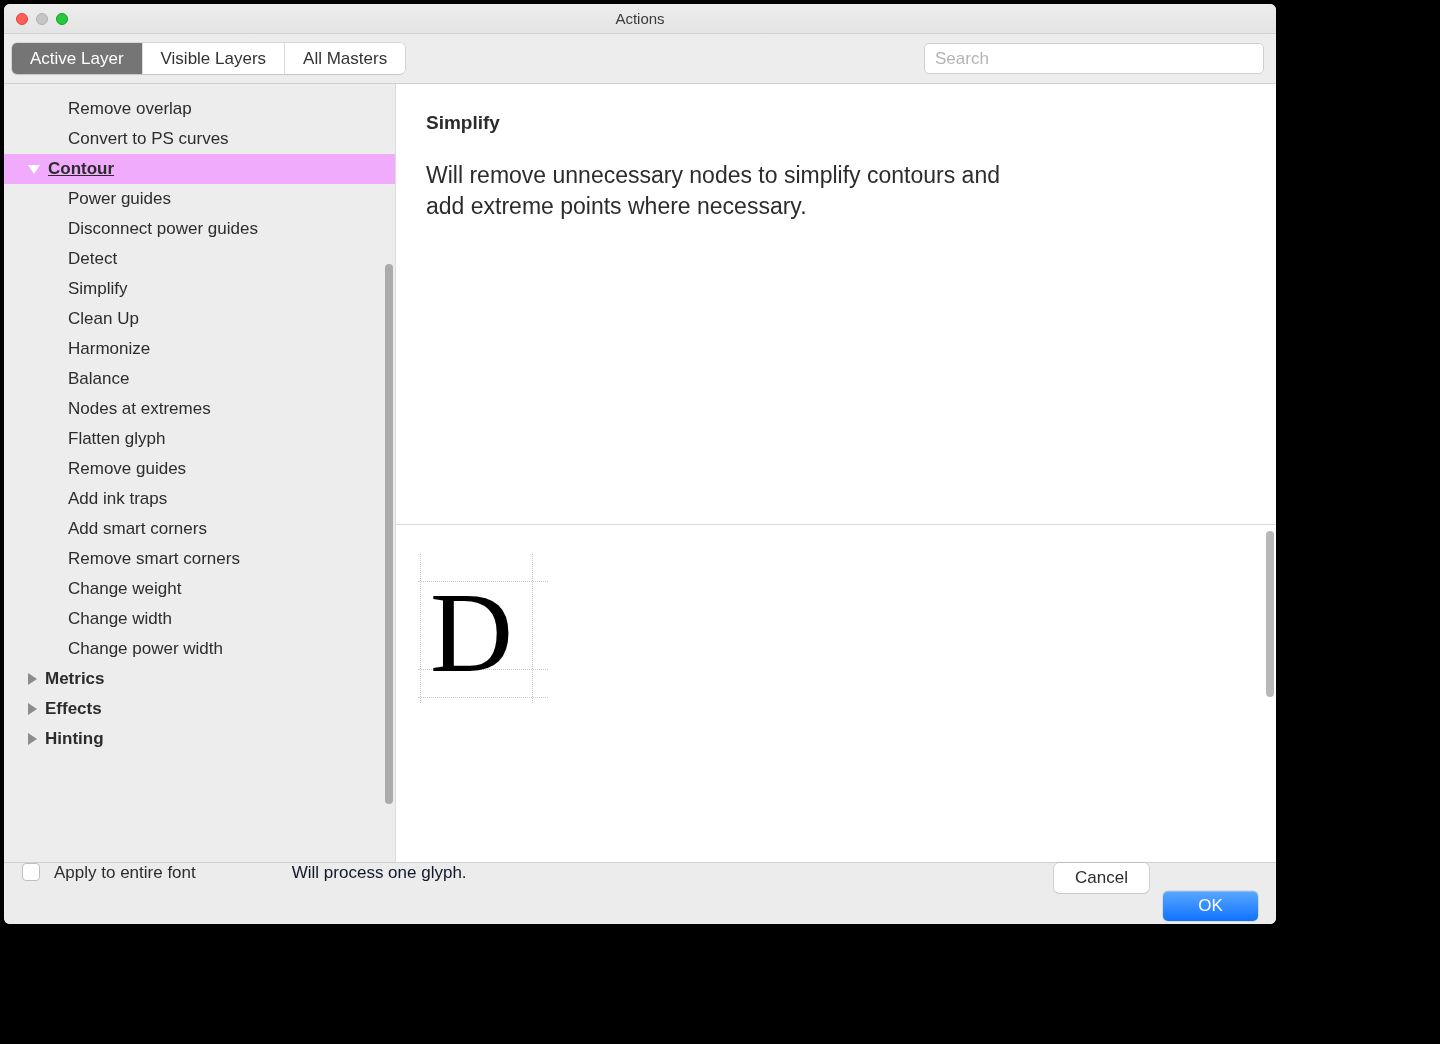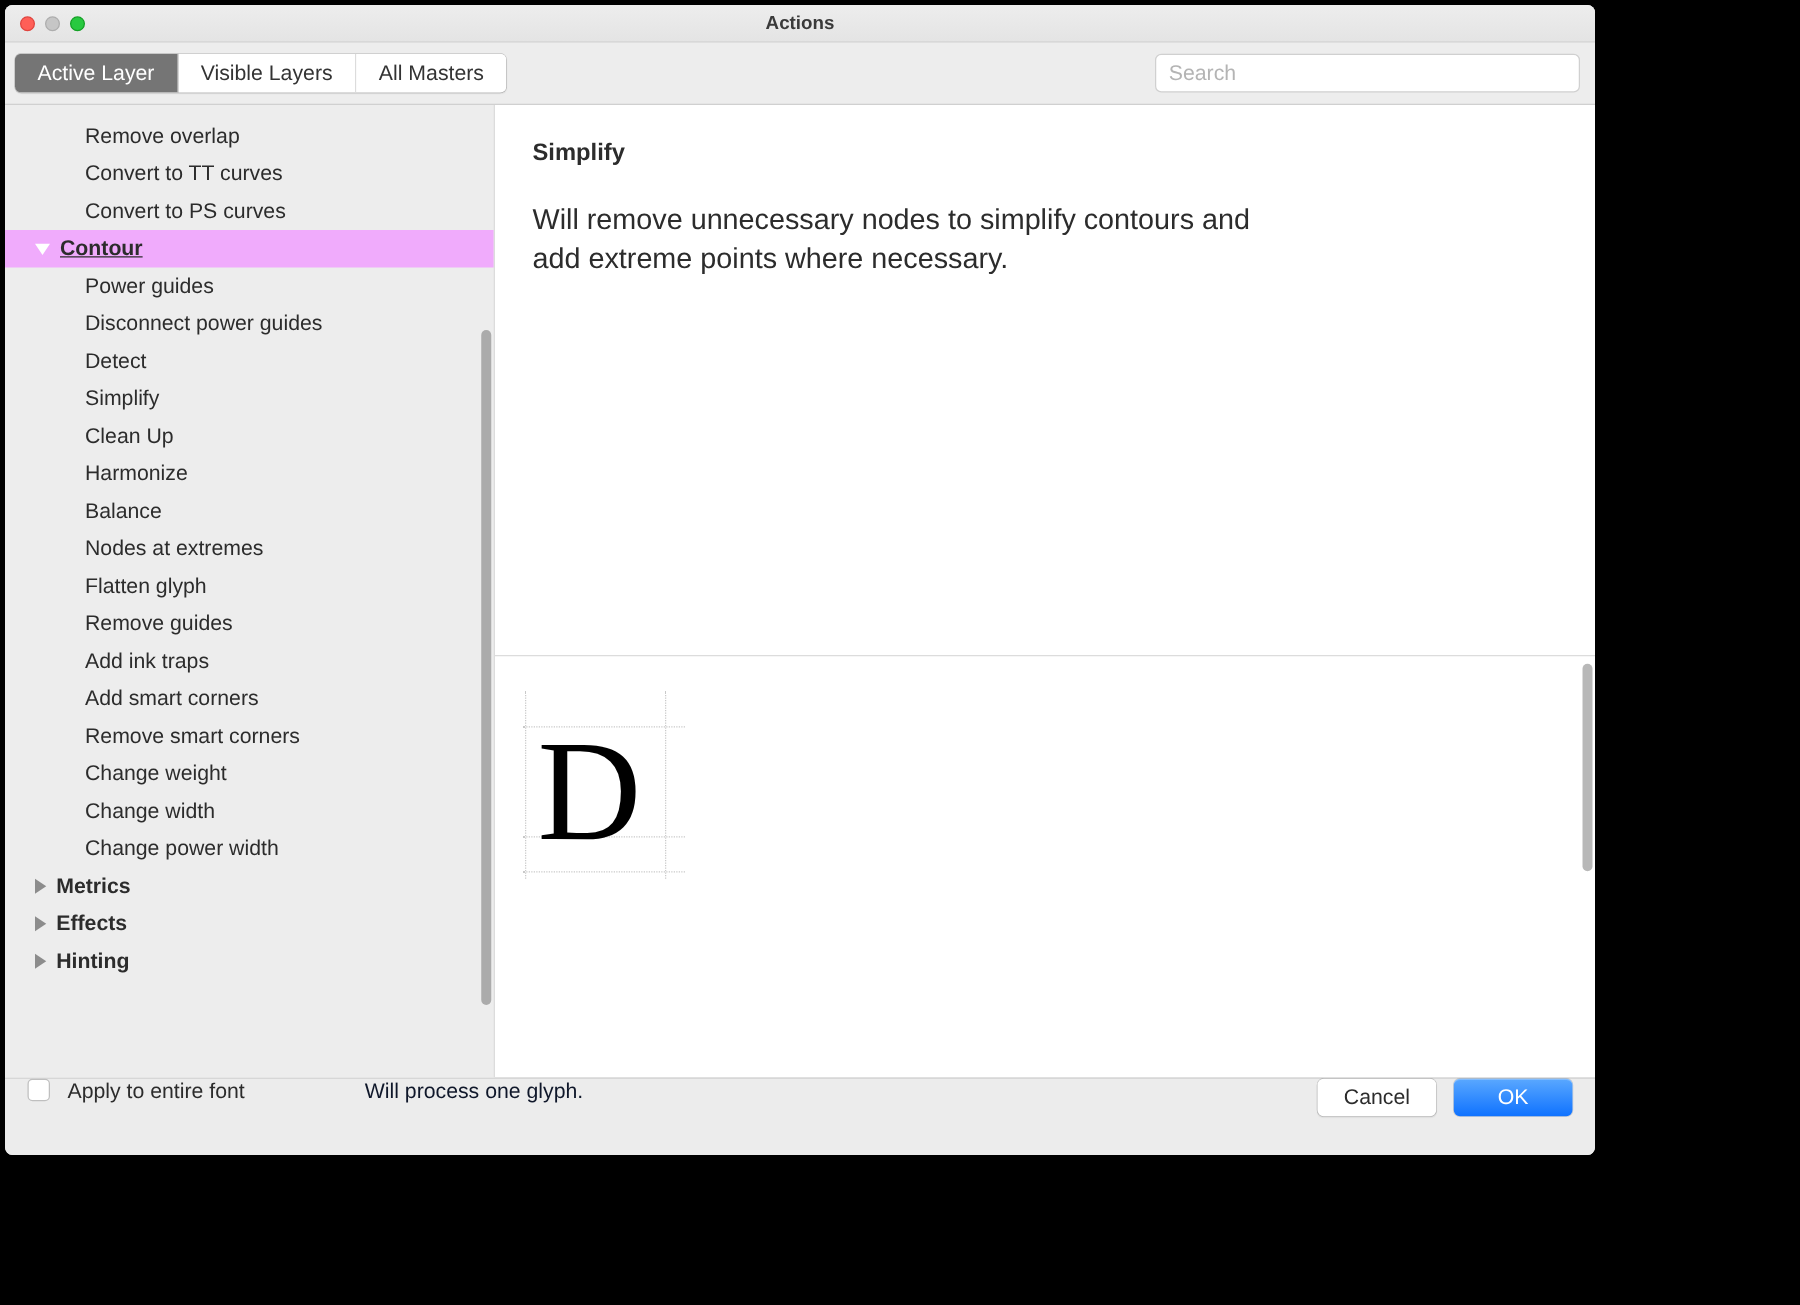--- a/index.html
+++ b/index.html
@@ -43,21 +43,20 @@
     }
     .dot.close { background: #ff5f57; border: .5px solid #e0443e; }
     .dot.min   { background: #c6c6c6; border: .5px solid #adadad; }
     .dot.zoom  { background: #28c940; border: .5px solid #13a125; }
     .title {
       position: absolute;
       left: 0; right: 0;
       text-align: center;
       font-size: 15px;
       color: #3a3a3a;
-      font-weight: bold;
     }
     
     .toolbar {
       height: 50px;
       background: #ededed;
       border-bottom: 1px solid #d0d0d0;
       display: flex;
       align-items: center;
       padding: 0 12px 0 8px;
     }
@@ -234,20 +233,21 @@
       font-size: 17px;
       display: flex;
       align-items: center;
       justify-content: center;
       cursor: default;
     }
     .btn.default {
       background: linear-gradient(#5aa8ff, #0f72ff);
       color: #fff;
       box-shadow: 0 0 0 .6px rgba(0,0,0,.15), inset 0 1px rgba(255,255,255,.25);
+      margin-top: 28px;
     }
     .btn.normal {
       background: #fff;
       color: #2c2c2c;
       box-shadow: 0 0 0 .6px rgba(0,0,0,.18), 0 1px 1px rgba(0,0,0,.06);
     }
   </style>
 </head>
 <body>
 
@@ -269,21 +269,20 @@
       <div class="seg">All Masters</div>
     </div>
     <div class="spacer"></div>
     <input class="search" placeholder="Search" style="">
   </div>
 
   <div class="main">
     <div class="sidebar">
       <div class="tree">
         <div class="row">Remove overlap</div>
-        <div class="row">Convert to TT curves</div>
         <div class="row">Convert to PS curves</div>
 
         <div class="row cat selected">
           <span class="tri down"></span>
           <span>Contour</span>
         </div>
 
         <div class="row">Power guides</div>
         <div class="row">Disconnect power guides</div>
         <div class="row">Detect</div>

